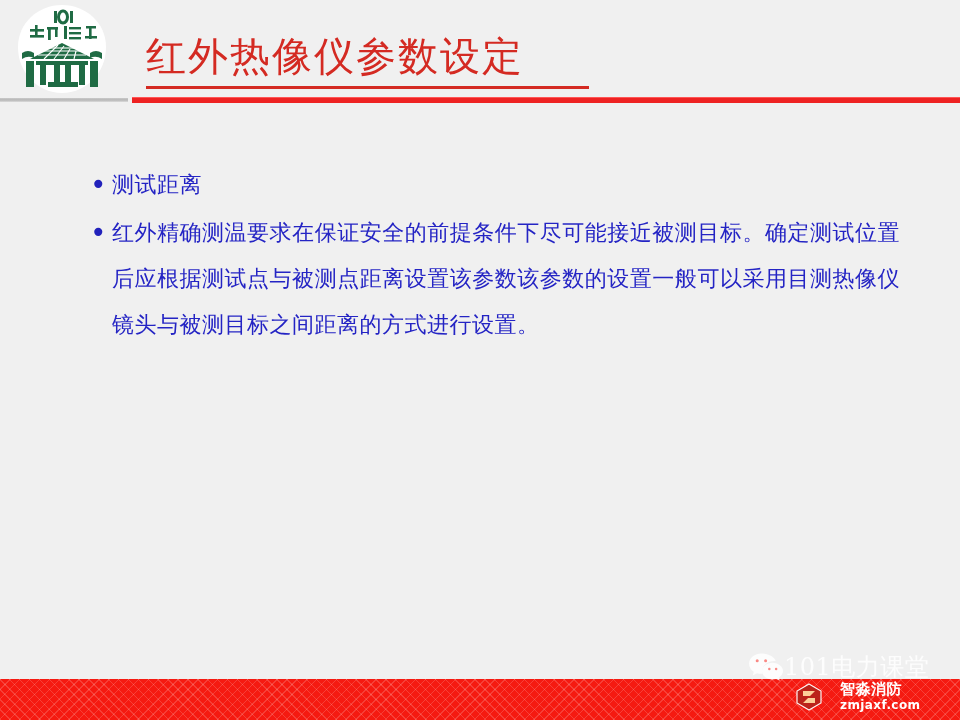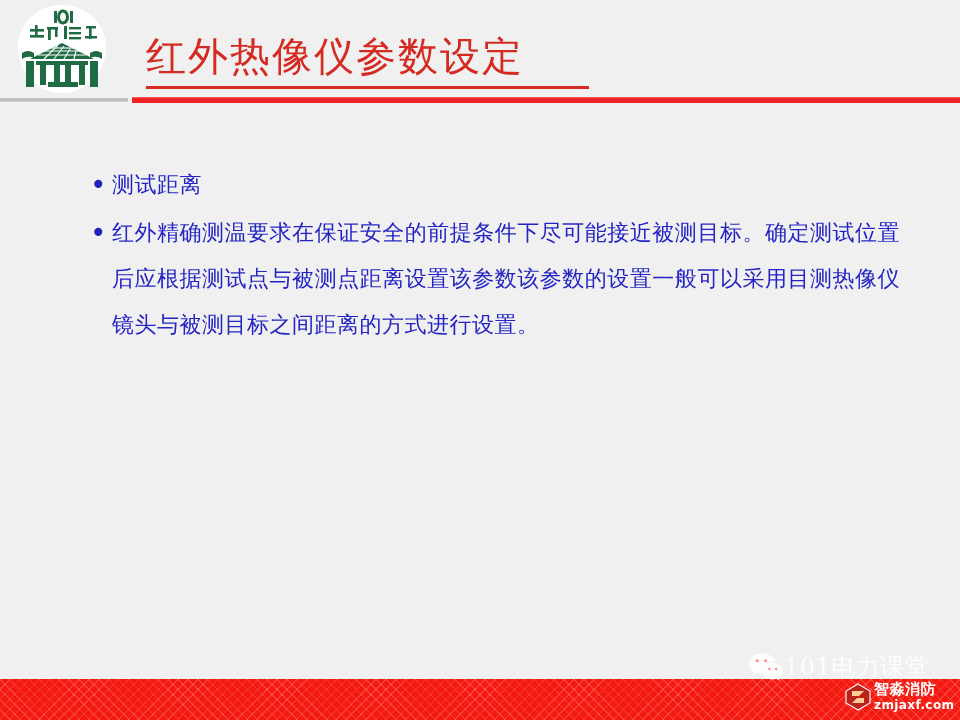--- a/index.html
+++ b/index.html
@@ -139,25 +139,25 @@
     font-family: "DejaVu Serif", "Liberation Serif", serif;
     font-size: 24px;
     line-height: 30px;
     color: #ffffff;
     opacity: 0.88;
     white-space: nowrap;
     letter-spacing: 0.5px;
   }
   .zmjaxf-badge {
     position: absolute;
-    left: 845px;
+    left: 796px;
     top: 682px;
     display: flex;
     align-items: center;
-    gap: 3px;
+    gap: 18px;
   }
   .zm-mark { width: 26px; height: 28px; flex: 0 0 auto; }
   .zm-texts { display: flex; flex-direction: column; line-height: 1; }
   .zm-cn {
     font-family: "DejaVu Sans", "Liberation Sans", sans-serif;
     font-size: 15px;
     font-weight: bold;
     color: #ffffff;
     letter-spacing: 0.5px;
     white-space: nowrap;

